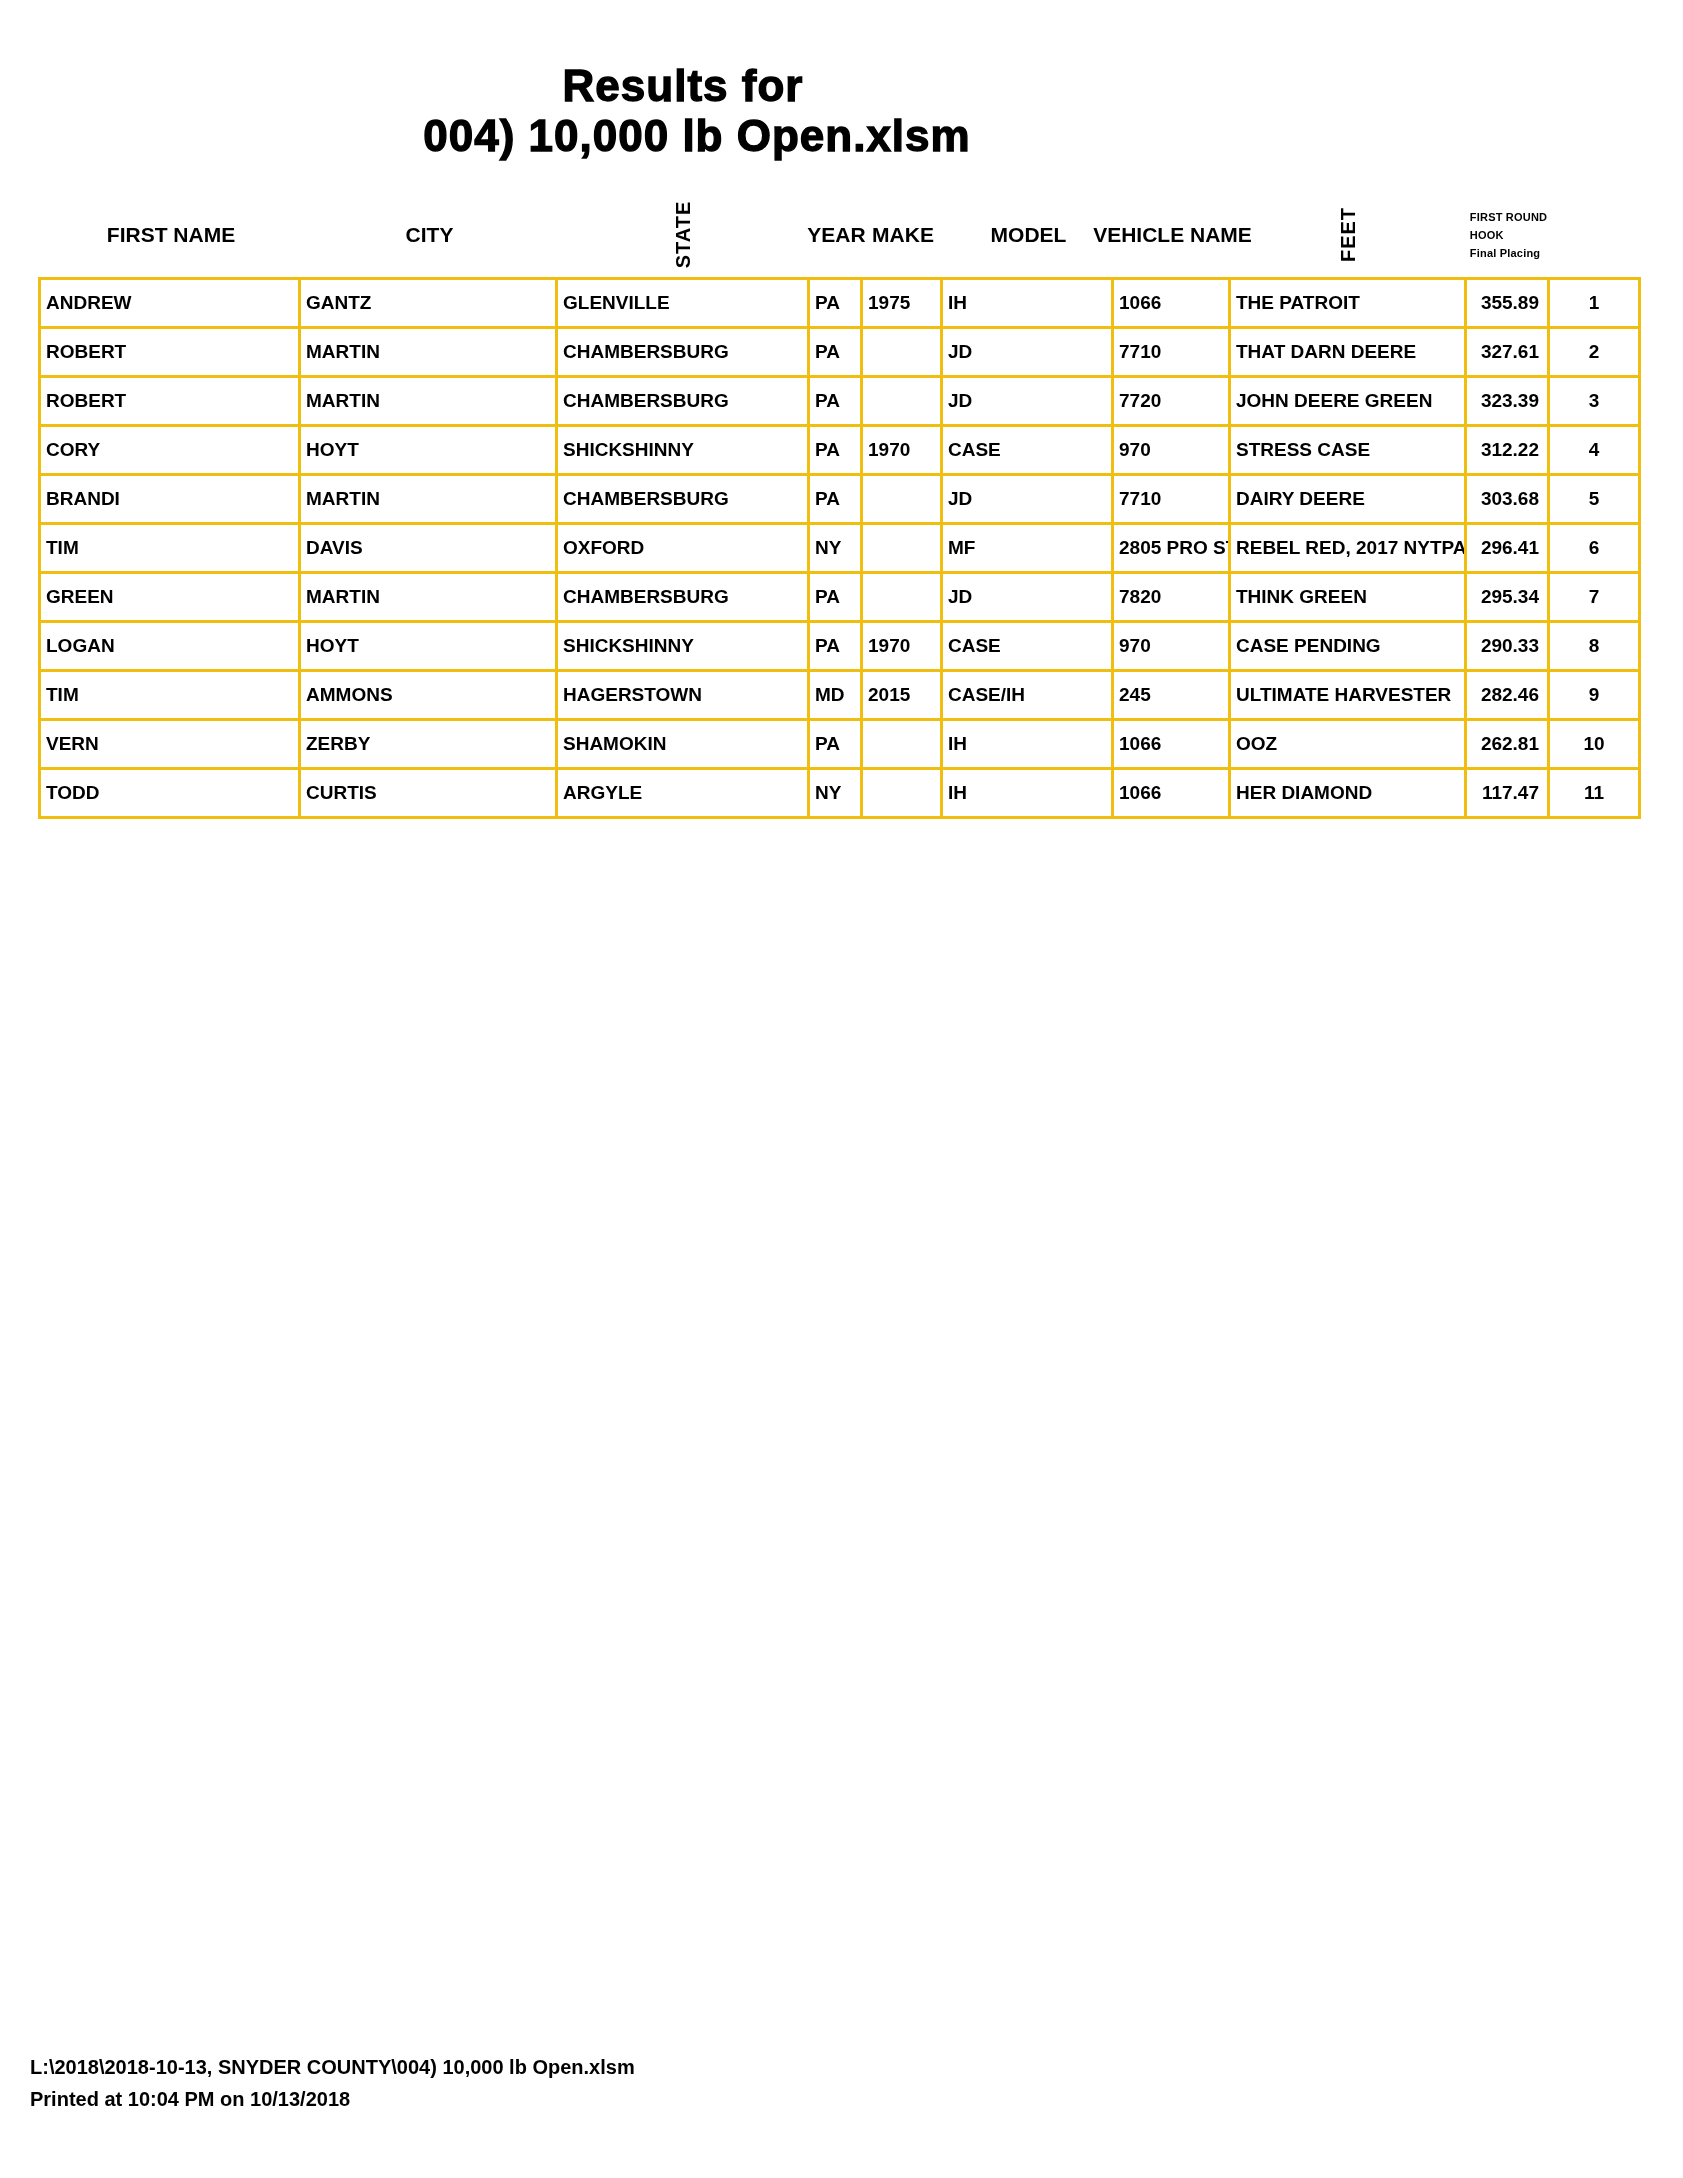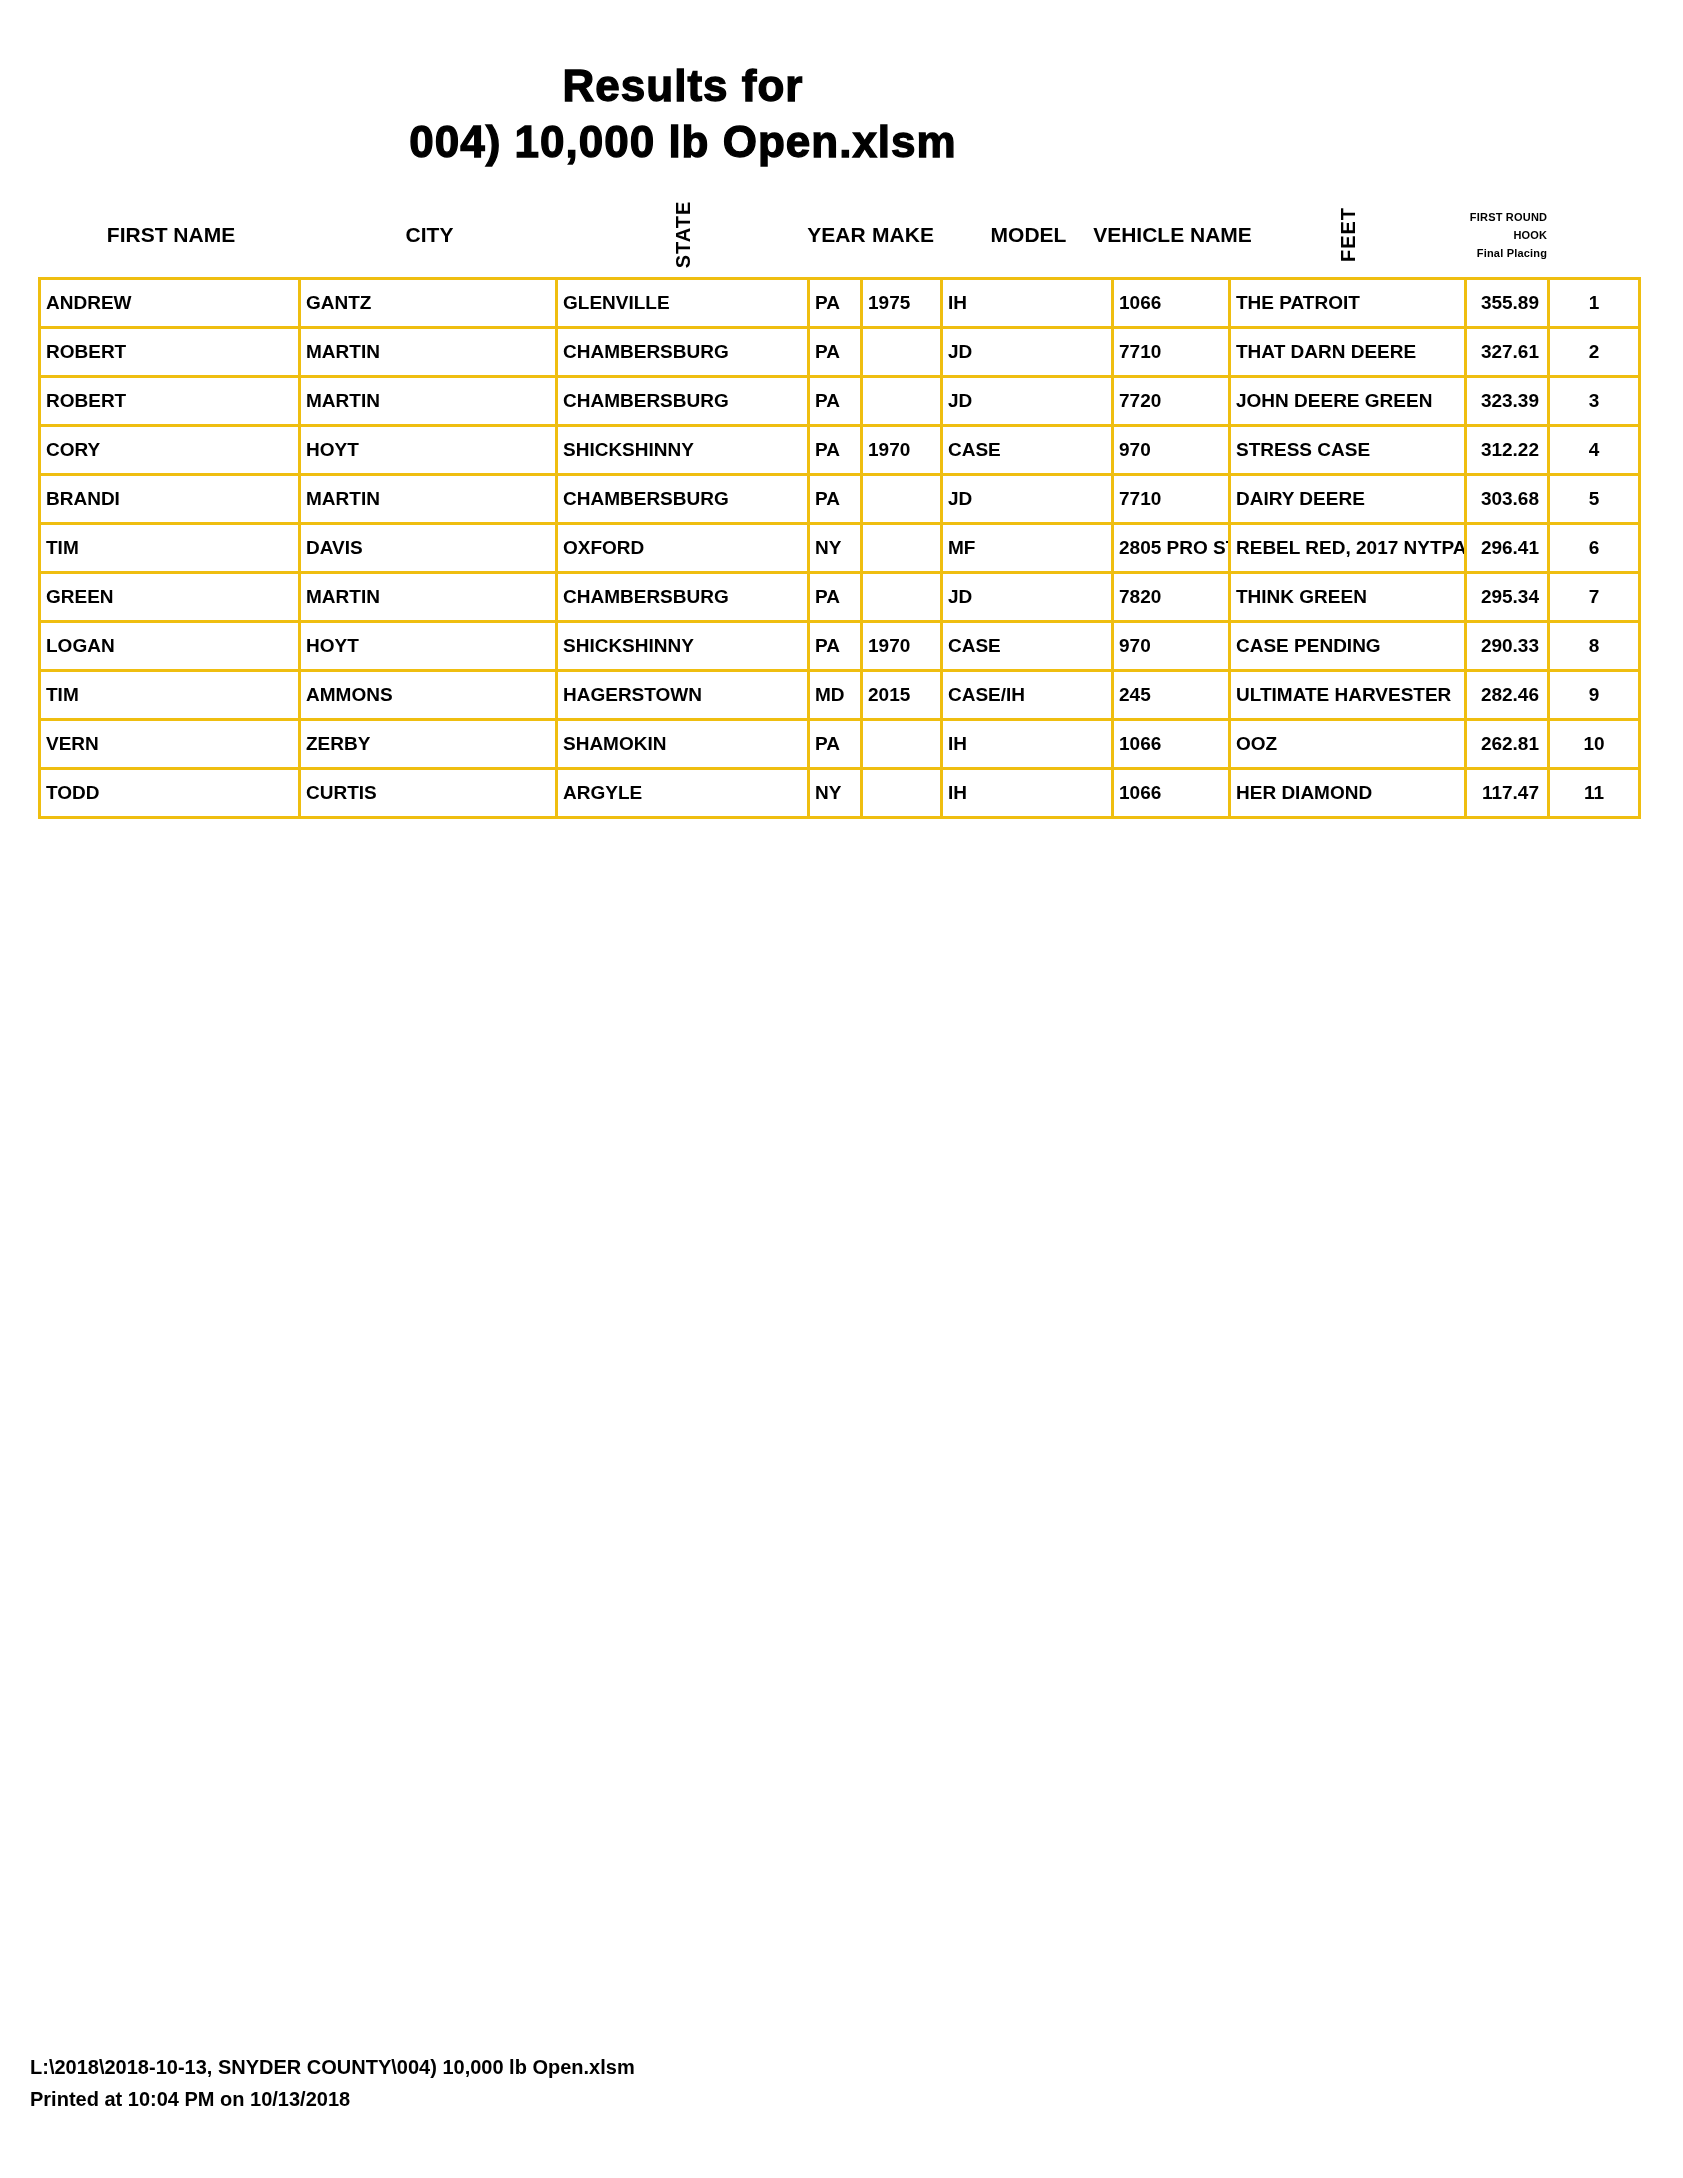--- a/index.html
+++ b/index.html
@@ -9,37 +9,37 @@
     background: #ffffff; color: var(--ink);
     font-family: "Liberation Sans", sans-serif; font-weight: bold;
   }
   .title-line {
     position: absolute; left: 0; width: 1366px; text-align: center;
     font-size: 44px; line-height: 44px; letter-spacing: 1px;
     -webkit-text-stroke: 1.3px #000;
     white-space: nowrap;
   }
   #title-line-1 { top: 64px; }
-  #title-line-2 { top: 120px; }
+  #title-line-2 { top: 114px; padding-left: 14px; }
 
   
   #table-header {
     position: absolute; left: 41px; top: 191px; height: 87px;
     display: grid; align-items: stretch;
   }
   .hcell {
     display: flex; align-items: center; justify-content: center;
     font-size: 21px; overflow: visible; white-space: nowrap;
   }
   .hcell .rot {
     transform: rotate(-90deg); letter-spacing: 1px; white-space: nowrap;
     font-size: 20px;
   }
   .hook-block {
-    display: flex; flex-direction: column; align-items: flex-end; justify-content: center;
+    display: flex; flex-direction: column; align-items: flex-start; justify-content: center;
     font-size: 11px; line-height: 18px; letter-spacing: 0.2px; text-align: center;
   }
 
   
   #table-body {
     position: absolute; left: 38px; top: 277px;
     display: grid; grid-auto-rows: 49px;
     border-top: 3px solid var(--gold); border-left: 3px solid var(--gold);
   }
   .cell {

